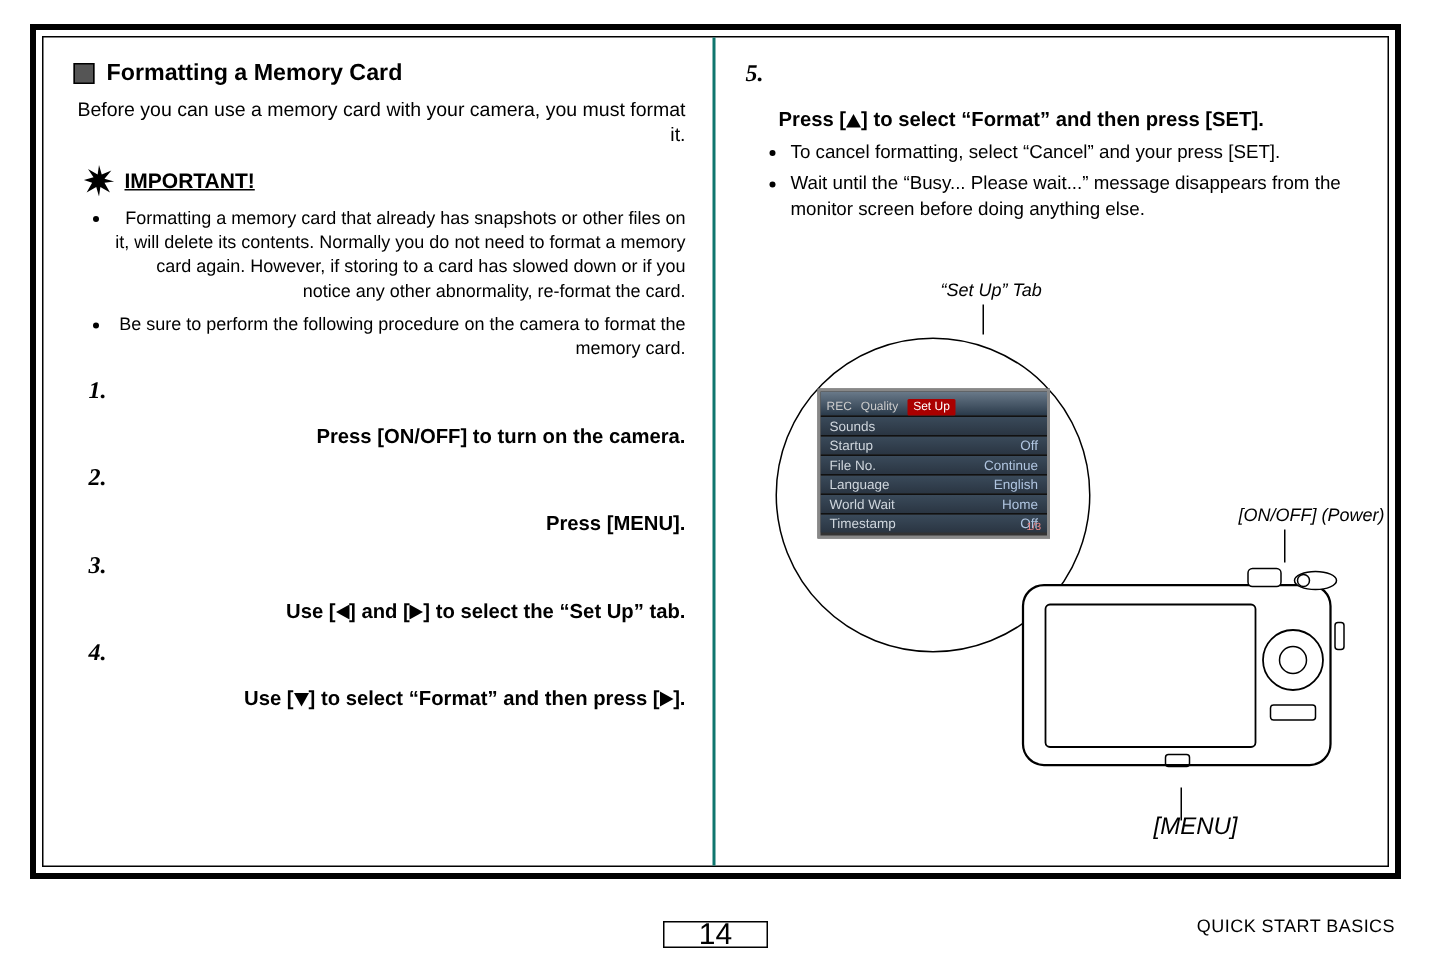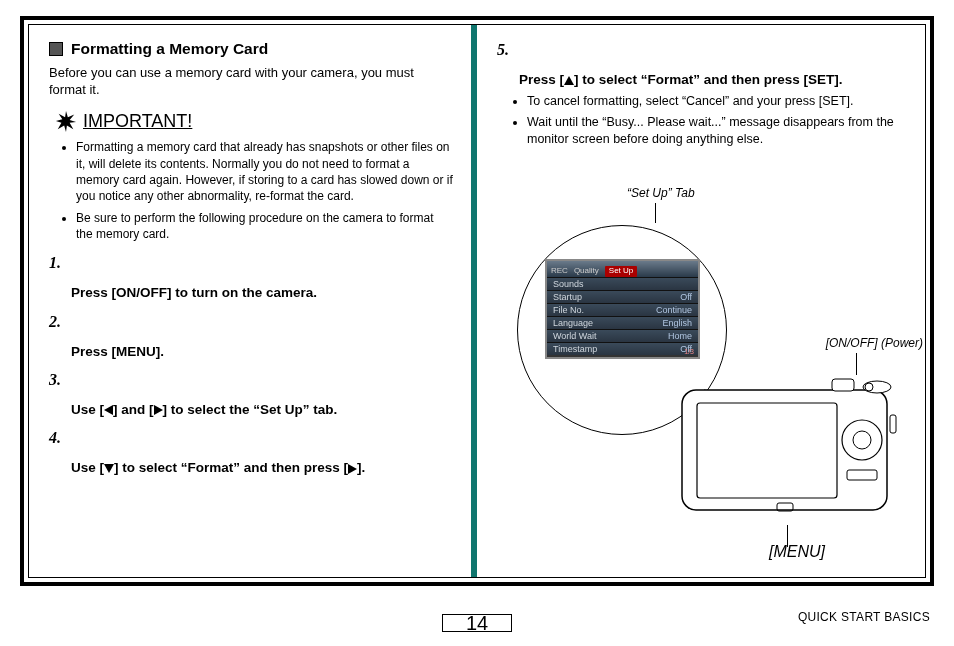--- a/index.html
+++ b/index.html
@@ -1,31 +1,31 @@
 <!DOCTYPE html>
 <html><head>
 <meta charset="utf-8">
 <style>
   * { box-sizing: border-box; margin: 0; padding: 0; }
   html, body { width: 954px; height: 646px; background: #fff; font-family: Arial, Helvetica, sans-serif; color: #000; }
   .page { width: 954px; height: 646px; padding: 16px 20px 8px 20px; position: relative; }
   .outer-frame { width: 100%; height: 570px; border: 4px solid #000; padding: 4px; }
   .inner-frame { width: 100%; height: 100%; border: 1px solid #000; display: flex; }
   .col { padding: 14px 18px 14px 20px; font-size: 13px; line-height: 1.35; }
-  .col-left { flex: 1 1 50%; border-right: 6px solid #0f766e; }
+  .col-left { flex: 1 1 50%; border-right: 2px solid #0f766e; text-align: right; }
   .col-right { flex: 1 1 50%; position: relative; }
   .section-head { display: flex; align-items: center; margin-bottom: 4px; }
   .square { width: 14px; height: 14px; background: #555; margin-right: 8px; border:1px solid #000; }
   .section-title { font-weight: bold; font-size: 15.5px; }
   .intro { font-size: 13px; margin: 2px 0 10px 0; }
   .important-wrap { position: relative; margin: 6px 0 4px 6px; }
   .important-label { display: flex; align-items: center; }
   .burst { display:inline-block; position:relative; width:22px; height:22px; margin-right:6px; }
   .burst svg { width:22px; height:22px; display:block; }
-  .important-text { font-weight: normal; text-decoration: underline; font-size: 18px; }
+  .important-text { font-weight: bold; text-decoration: underline; font-size: 14px; }
   ul.bullets { list-style: disc; margin: 6px 0 10px 21px; font-size: 12px; }
   ul.bullets li { margin-bottom: 6px; }
   .step { display: flex; margin: 8px 0 2px 0; }
   .step-num { font-weight: bold; font-style: italic; font-size: 16px; width: 22px; font-family: "Times New Roman", serif; }
   .step-body { font-weight: bold; font-size: 13.5px; flex:1;margin-top:32px; }
   ul.sub { list-style: disc; margin: 4px 0 8px 30px; font-size: 12.5px; font-weight: normal; }
   ul.sub li { margin-bottom: 4px; }
   .tri { display:inline-block; vertical-align: middle; }
   .tri-up { width:0; height:0; border-left:5px solid transparent; border-right:5px solid transparent; border-bottom:9px solid #000; }
   .tri-down { width:0; height:0; border-left:5px solid transparent; border-right:5px solid transparent; border-top:9px solid #000; }

